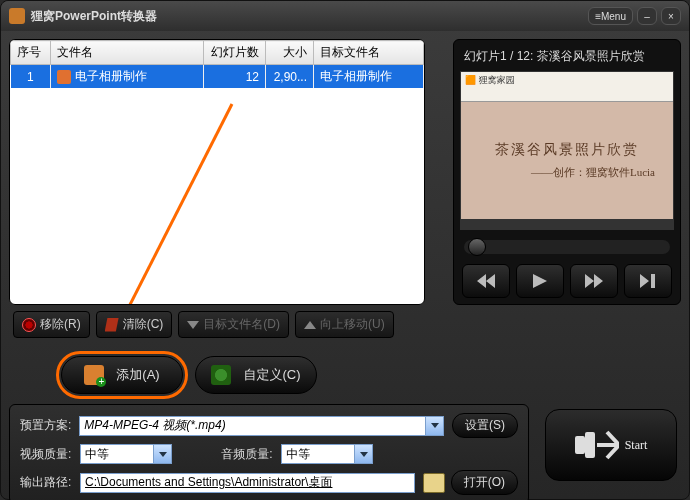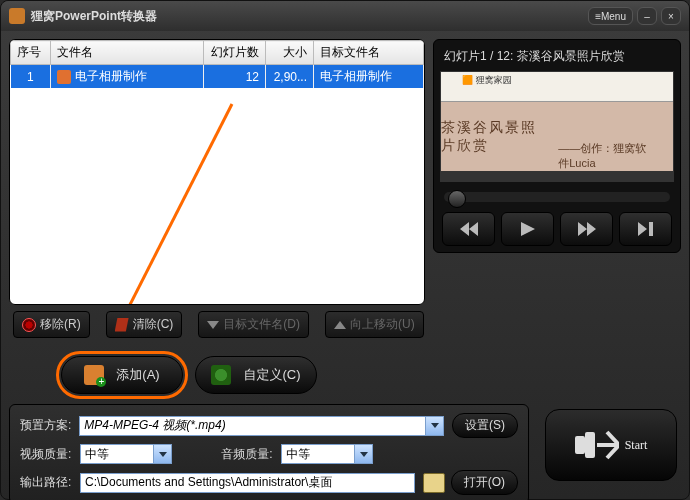--- a/index.html
+++ b/index.html
@@ -13,59 +13,59 @@
   .menu-btn { width:auto; padding:8px 6px; }
   .body { display:flex; padding:8px; gap:8px; }
   .leftpanel { width:416px; }
   .filetable-wrap { border:1px solid #000; border-radius:6px; background:#fff; height:266px; color:#000; overflow:hidden; position:relative; }
   table { width:100%; border-collapse:collapse; font-size:12px; }
   thead th { background:linear-gradient(#fafafa,#e4e4e4); border:1px solid #bbb; padding:3px 6px; text-align:left; font-weight:normal; }
   tbody td { padding:3px 6px; border-right:1px solid #eee; }
   tr.sel { background:#1a6fe0; color:#fff; }
   .fileicon { width:14px; height:14px; background:#e07030; display:inline-block; border-radius:2px; vertical-align:middle; margin-right:4px; }
   .arrow { position:absolute; left:82px; top:56px; pointer-events:none; }
-  .toolbar { display:flex; gap:16px; padding:6px 4px 0; }
+  .toolbar { display:flex; gap:6px; padding:6px 4px 0; }
   .tbtn { flex:0 0 auto; padding:4px 8px; background:linear-gradient(#2c2c2c,#161616); border:1px solid #000; border-radius:4px; display:flex; align-items:center; gap:4px; font-size:12px; color:#ccc; cursor:pointer; }
   .tbtn.disabled { color:#666; }
   .ico { width:14px; height:14px; display:inline-block; }
   .ico-remove { background: radial-gradient(circle,#b00 40%,#600 45%); border-radius:50%; border:1px solid #f55; }
   .ico-clear { background:#b03018; clip-path: polygon(20% 0,100% 0,80% 100%,0 100%); }
   .ico-down,.ico-up { width:0;height:0;border-left:6px solid transparent;border-right:6px solid transparent; }
   .ico-down { border-top:8px solid #888; }
   .ico-up { border-bottom:8px solid #888; }
   .bigbtns { display:flex; gap:12px; padding:10px 0 6px 60px; }
   .bigbtn { width:122px; height:38px; background:linear-gradient(#2f2f2f,#0a0a0a); border:1px solid #000; border-radius:22px; display:flex; align-items:center; justify-content:center; gap:12px; cursor:pointer; color:#ddd; font-size:13px; }
   .bigbtn.highlight { outline:3px solid #ff6a00; outline-offset:2px; }
   .bigicon { width:20px; height:20px; border-radius:3px; }
   .bigicon.add { background:#d98030; position:relative; }
   .bigicon.add::after { content:"+"; position:absolute; right:-2px; bottom:-2px; background:#1a8f1a; color:#fff; font-size:10px; width:10px; height:10px; border-radius:50%; line-height:10px; text-align:center; }
   .bigicon.cust { background: radial-gradient(circle,#3b8f2b 40%,#206010 45%); }
   .previewpanel { flex:1; }
-  .preview-wrap { border:1px solid #000; border-radius:6px; background:#111; padding:6px; height:214px; display:flex; flex-direction:column; }
+  .preview-wrap { border:1px solid #000; border-radius:6px; background:#111; padding:6px; height:266px; display:flex; flex-direction:column;margin-left:20px; }
   .slidelabel { font-size:12px; color:#ddd; padding:2px 4px 6px; }
   .slideimg { width:100%; height:160px; background:#d3b9a8; border:1px solid #333; position:relative; overflow:hidden; display:flex; flex-direction:column; }
-  .slideimg .top { height:30px; background:#f3f0e8; border-bottom:1px solid #999; font-size:9px; color:#333; padding:2px 21px; }
-  .slideimg .mid { flex:1; display:flex; flex-direction:row; align-items:center; justify-content:center; gap:6px; }
+  .slideimg .top { height:30px; background:#f3f0e8; border-bottom:1px solid #999; font-size:9px; color:#333; padding:2px 4px; }
+  .slideimg .mid { flex:1; display:flex; flex-direction:column; align-items:center; justify-content:center; gap:6px; }
   .slideimg .t1 { color:#5a3a25; font-size:14px; letter-spacing:2px; font-family: "STKaiti","KaiTi",serif; }
-  .slideimg .t2 { color:#5a3a25; font-size:11px; align-self:flex-end; margin-right:18px; font-family: Liberation Sans, sans-serif; }
+  .slideimg .t2 { color:#5a3a25; font-size:11px; align-self:flex-end; margin-right:18px; font-family: Liberation Serif, serif; }
   .slideimg .bot { height:10px; background:#333; }
   .slider { height:14px; background:#222; border-radius:7px; margin:10px 4px 4px; position:relative; }
   .slider .thumb { position:absolute; left:4px; top:-2px; width:18px; height:18px; background:linear-gradient(#666,#222); border-radius:50%; border:1px solid #000; }
   .controls { display:flex; gap:6px; justify-content:space-between; padding:6px 2px 0; }
   .ctrl { flex:1; height:34px; background:linear-gradient(#2f2f2f,#0c0c0c); border:1px solid #000; border-radius:6px; display:flex; align-items:center; justify-content:center; cursor:pointer; }
   .ctrl svg { fill:#bbb; }
   .settings { margin:4px 8px 0; border:1px solid #000; border-radius:6px; background:linear-gradient(#2f2f2f,#202020); padding:8px 10px; display:grid; grid-template-columns:52px 1fr 52px 1fr auto; gap:6px 8px; align-items:center; font-size:12px; width:520px; }
   .settings .row1 { grid-column: 1 / span 5; display:flex; align-items:center; gap:8px; }
   .combo { height:20px; background:#fff; color:#000; border:1px solid #7a9ecc; display:flex; align-items:center; padding:0 4px; font-size:12px; position:relative; }
   .combo .arrowbtn { position:absolute; right:0; top:0; width:18px; height:100%; background:linear-gradient(#cde3ff,#8fb8ee); border-left:1px solid #7a9ecc; display:flex; align-items:center; justify-content:center; }
   .combo .arrowbtn::after { content:""; border-left:4px solid transparent; border-right:4px solid transparent; border-top:5px solid #234; }
   .long { flex:1;font-style:italic; }
   .settings label { color:#ddd; }
   .smallbtn { padding:3px 12px; background:linear-gradient(#2a2a2a,#0a0a0a); border:1px solid #000; border-radius:12px; cursor:pointer; color:#ddd; font-size:12px; }
-  .pathinput { grid-column:2 / span 3; }
+  .pathinput { grid-column:2 / span 3;text-decoration:underline; }
   .browse { width:22px; height:20px; background:#e8d38a; border:1px solid #7a6a2a; border-radius:2px; cursor:pointer; }
   .startbtn { position:absolute; right:12px; bottom:18px; width:132px; height:72px; background:linear-gradient(#2c2c2c,#050505); border:1px solid #000; border-radius:14px; display:flex; align-items:center; justify-content:center; gap:6px; cursor:pointer; }
   .startbtn span { color:#eee; font-size:12px; font-family: Liberation Serif, serif; }
 </style>
 </head>
 <body>
 
 <div class="window">
 
   <div class="titlebar">

